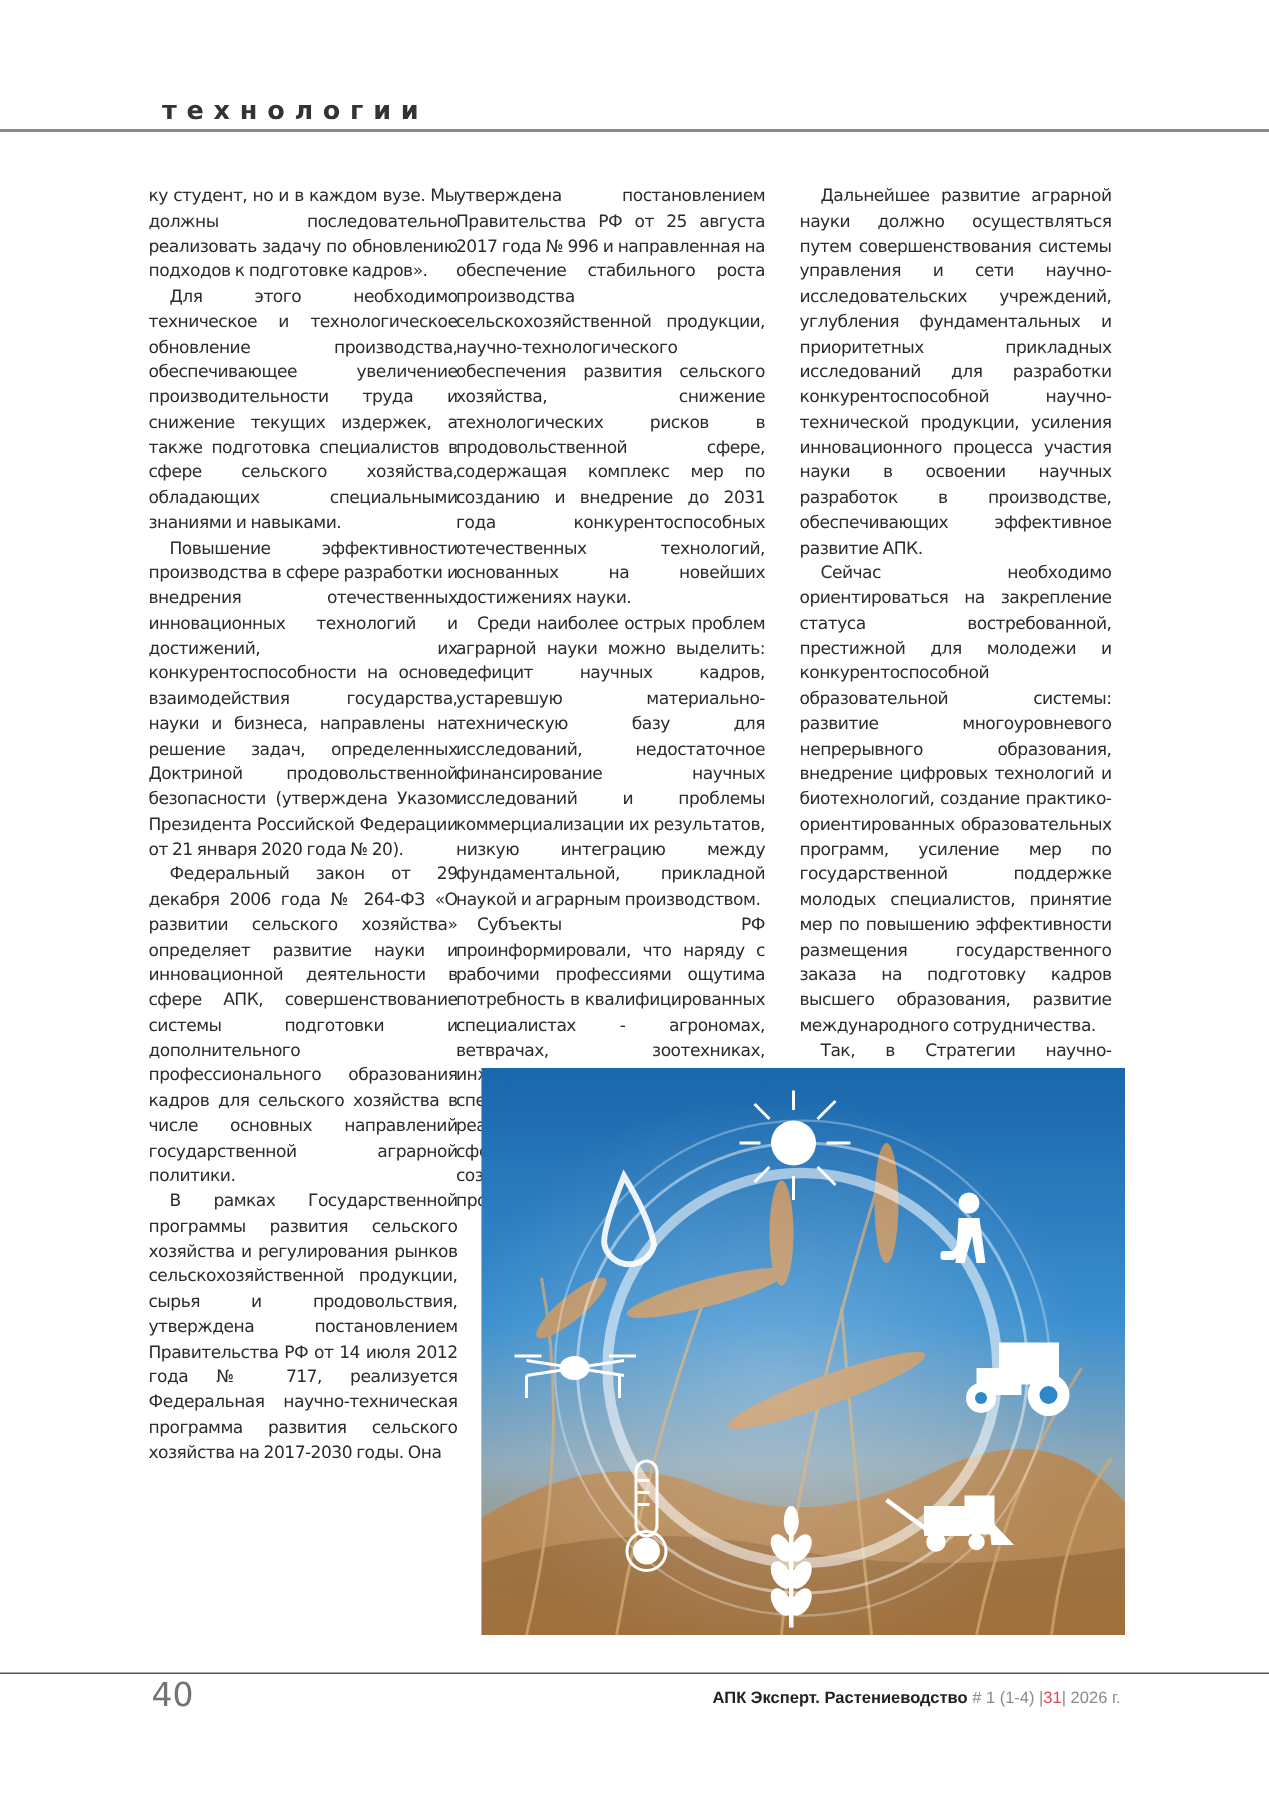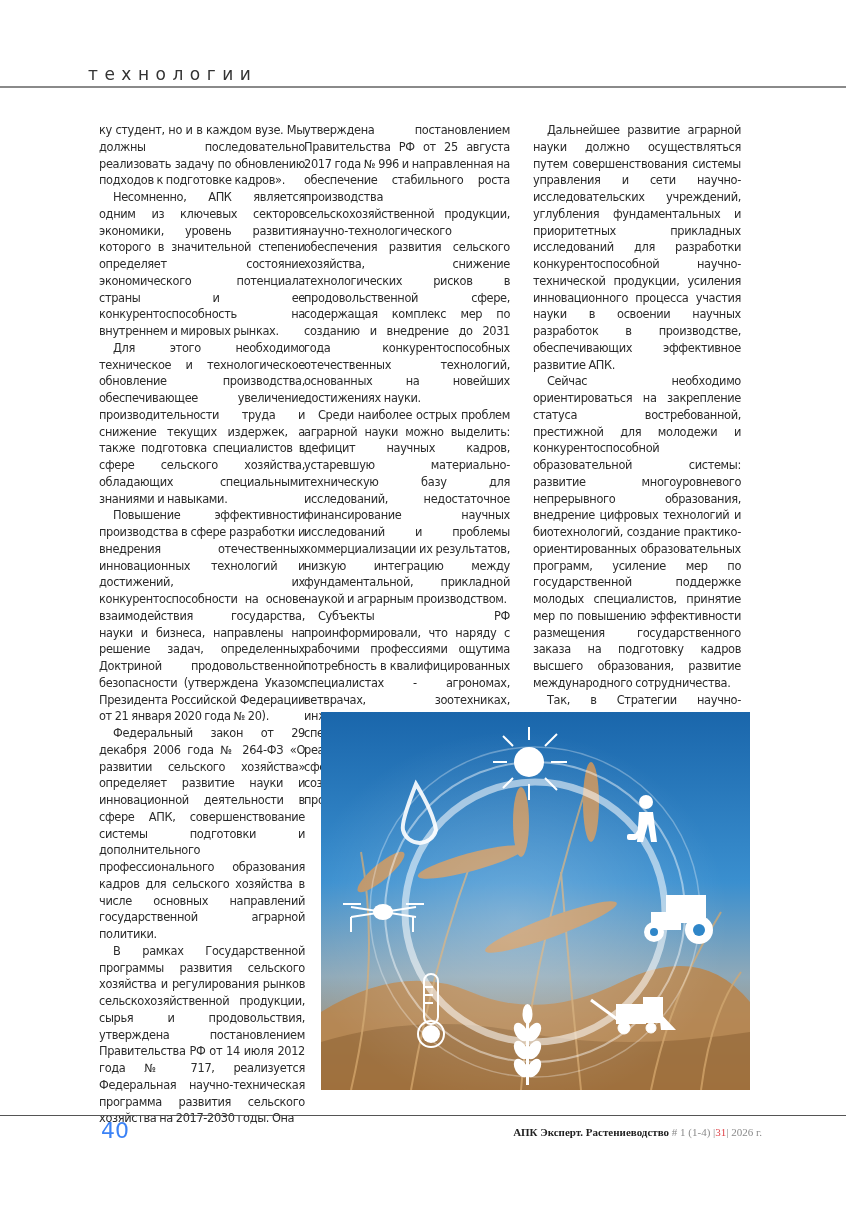--- a/index.html
+++ b/index.html
@@ -1,49 +1,48 @@
 <!DOCTYPE html>
 <html><head>
 <meta charset="utf-8">
 <style>
   html, body { margin: 0; padding: 0; background: #ffffff; }
   body { width: 846px; height: 1209px; position: relative; overflow: hidden;
          font-family: "DejaVu Sans", sans-serif; color: #2a2a2a; }
-  .section-title { position: absolute; left: 88px; top: 64px; font-size: 17px; letter-spacing: 6.5px;
-                   color: #333; font-family: "DejaVu Sans", sans-serif; font-weight: normal; }
+  .section-title { position: absolute; left: 108px; top: 64px; font-size: 17px; letter-spacing: 6.5px;
+                   color: #333; font-family: "DejaVu Sans", sans-serif; font-weight: bold; }
   .top-rule { position: absolute; left: 0; top: 86px; width: 846px; height: 2px; background: #8a8a8a; }
   .col { position: absolute; top: 122px; width: 205px; font-family: "DejaVu Sans", sans-serif;
          font-size: 11.4px; line-height: 16.75px; color: #2b2b2b; text-align: justify;
          letter-spacing: -0.35px; word-spacing: -0.5px; }
   .col p { margin: 0; text-indent: 14px; hyphens: manual; }
   .col p.cont { text-indent: 0; }
   #col1 { left: 99px; width: 206px; }
   #col2 { left: 304px; width: 206px; }
   #col3 { left: 533px; width: 208px; }
   .figure { position: absolute; left: 321px; top: 712px; width: 429px; height: 378px; overflow: hidden;
             background: linear-gradient(180deg, #1e6db0 0%, #2f86c8 35%, #4a97cf 55%, #b48a55 75%, #a87a45 100%); }
   .figure svg { width: 100%; height: 100%; display: block; }
   .bottom-rule { position: absolute; left: 0; top: 1115px; width: 846px; height: 1px; background: #555; }
-  .page-number { position: absolute; left: 101px; top: 1118px; font-size: 22px; color: #3b82f6;
+  .page-number { position: absolute; left: 101px; top: 1118px; font-size: 22px; color: #737373;
                  font-family: "DejaVu Sans", sans-serif; }
-  .footer { position: absolute; right: 84px; top: 1126px; font-size: 11px; color: #222;
-            font-family: Liberation Serif, serif; white-space: nowrap; }
+  .footer { position: absolute; right: 99px; top: 1126px; font-size: 11px; color: #222;
+            font-family: Liberation Sans, sans-serif; white-space: nowrap; }
   .footer .mag { font-weight: bold; }
   .footer .issue { color: #8a8a8a; }
   .footer .hl { color: #e0444a; }
 </style>
 </head>
 <body>
 
 <div class="section-title">технологии</div>
 <div class="top-rule"></div>
 
 <div class="col" id="col1">
   <p class="cont">ку студент, но и в каждом вузе. Мы должны последовательно реализовать задачу по обновлению подходов к подготовке кадров».</p>
-  <p>Несомненно, АПК является одним из ключевых секторов экономики, уровень развития которого в значительной степени определяет состояние экономического потенциала страны и ее конкурентоспособность на внутреннем и мировых рынках.</p>
   <p>Для этого необходимо техническое и технологическое обновление производства, обеспечивающее увеличение производительности труда и снижение текущих издержек, а также подготовка специалистов в сфере сельского хозяйства, обладающих специальными знаниями и навыками.</p>
   <p>Повышение эффективности производства в сфере разработки и внедрения отечественных инновационных технологий и достижений, их конкурентоспособности на основе взаимодействия государства, науки и бизнеса, направлены на решение задач, определенных Доктриной продовольственной безопасности (утверждена Указом Президента Российской Федерации от 21 января 2020 года № 20).</p>
   <p>Федеральный закон от 29 декабря 2006 года № 264-ФЗ «О развитии сельского хозяйства» определяет развитие науки и инновационной деятельности в сфере АПК, совершенствование системы подготовки и дополнительного профессионального образования кадров для сельского хозяйства в числе основных направлений государственной аграрной политики.</p>
   <p>В рамках Государственной программы развития сельского хозяйства и регулирования рынков сельскохозяйственной продукции, сырья и продовольствия, утверждена постановлением Правительства РФ от 14 июля 2012 года № 717, реализуется Федеральная научно-техническая программа развития сельского хозяйства на 2017-2030 годы. Она</p>
 </div>
 
 <div class="col" id="col2">
   <p class="cont">утверждена постановлением Правительства РФ от 25 августа 2017 года № 996 и направленная на обеспечение стабильного роста производства сельскохозяйственной продукции, научно-технологического обеспечения развития сельского хозяйства, снижение технологических рисков в продовольственной сфере, содержащая комплекс мер по созданию и внедрение до 2031 года конкурентоспособных отечественных технологий, основанных на новейших достижениях науки.</p>
   <p>Среди наиболее острых проблем аграрной науки можно выделить: дефицит научных кадров, устаревшую материально-техническую базу для исследований, недостаточное финансирование научных исследований и проблемы коммерциализации их результатов, низкую интеграцию между фундаментальной, прикладной наукой и аграрным производством.</p>
   <p>Субъекты РФ проинформировали, что наряду с рабочими профессиями ощутима потребность в квалифицированных специалистах - агрономах, ветврачах, зоотехниках, инженерах и техниках всех специальностей. В регионах реализуются различные проекты в сфере кадрового обеспечения АПК, создаются образовательно-производственные кластеры.</p>

